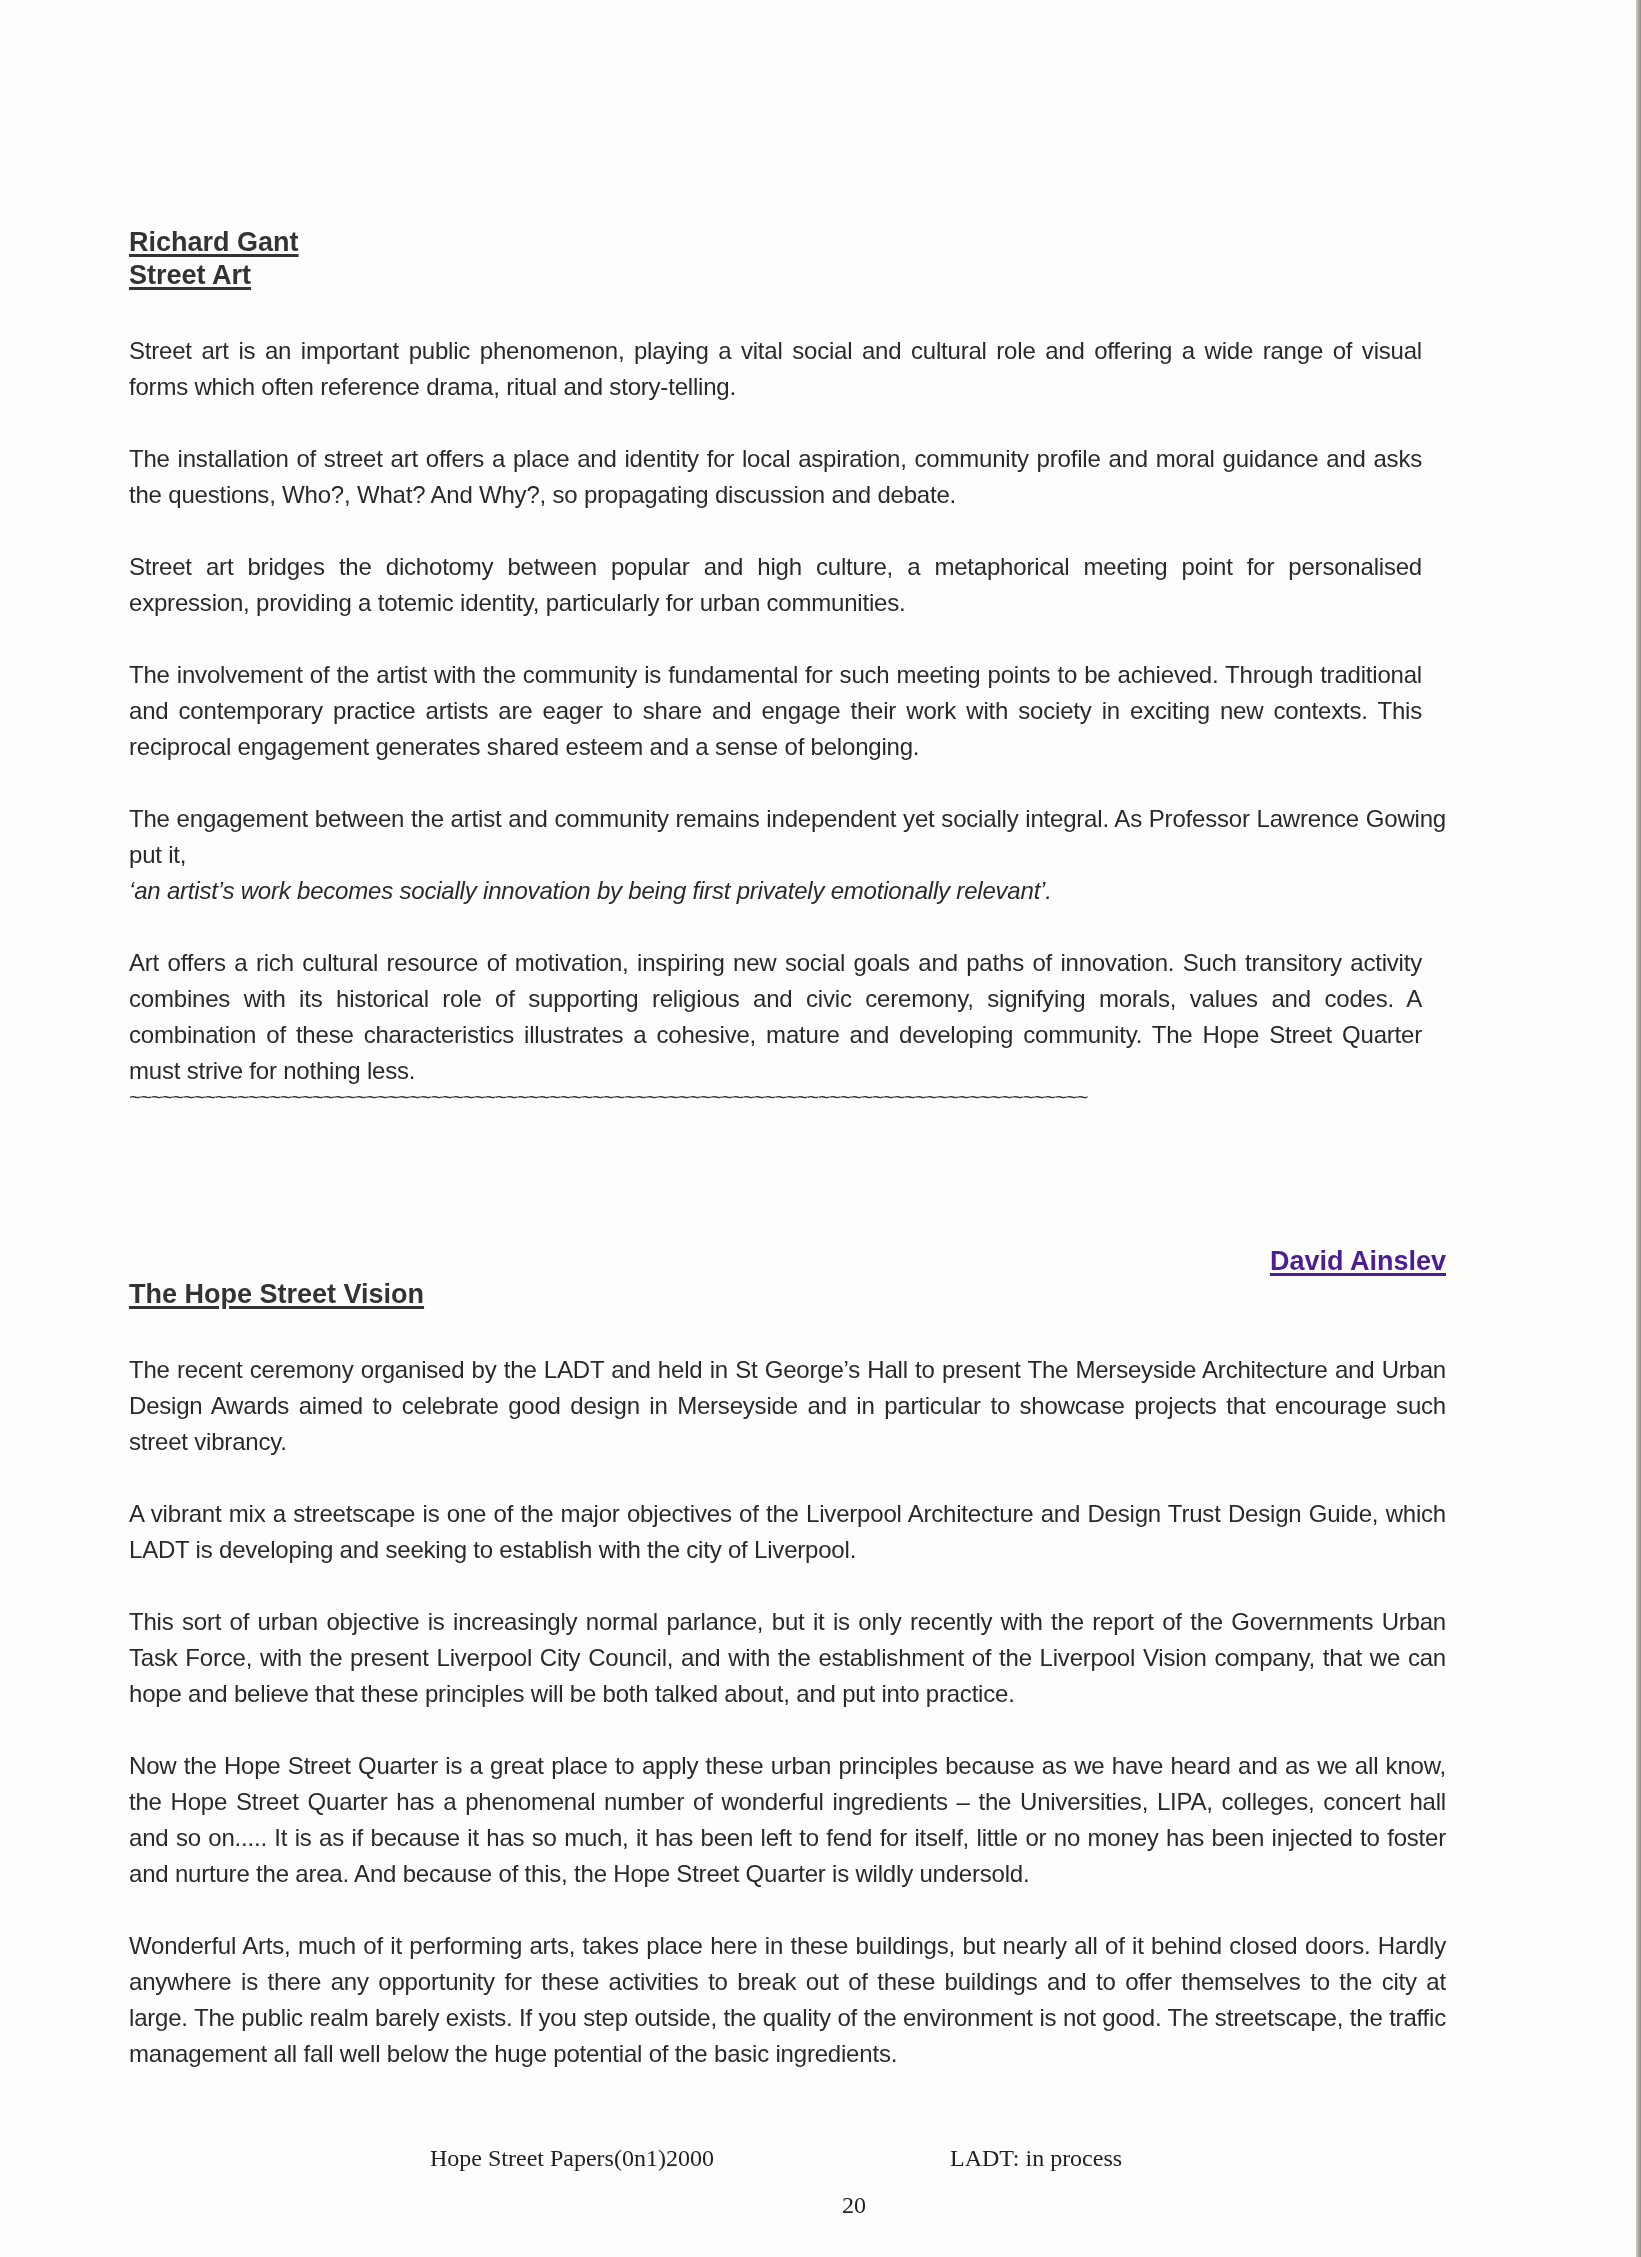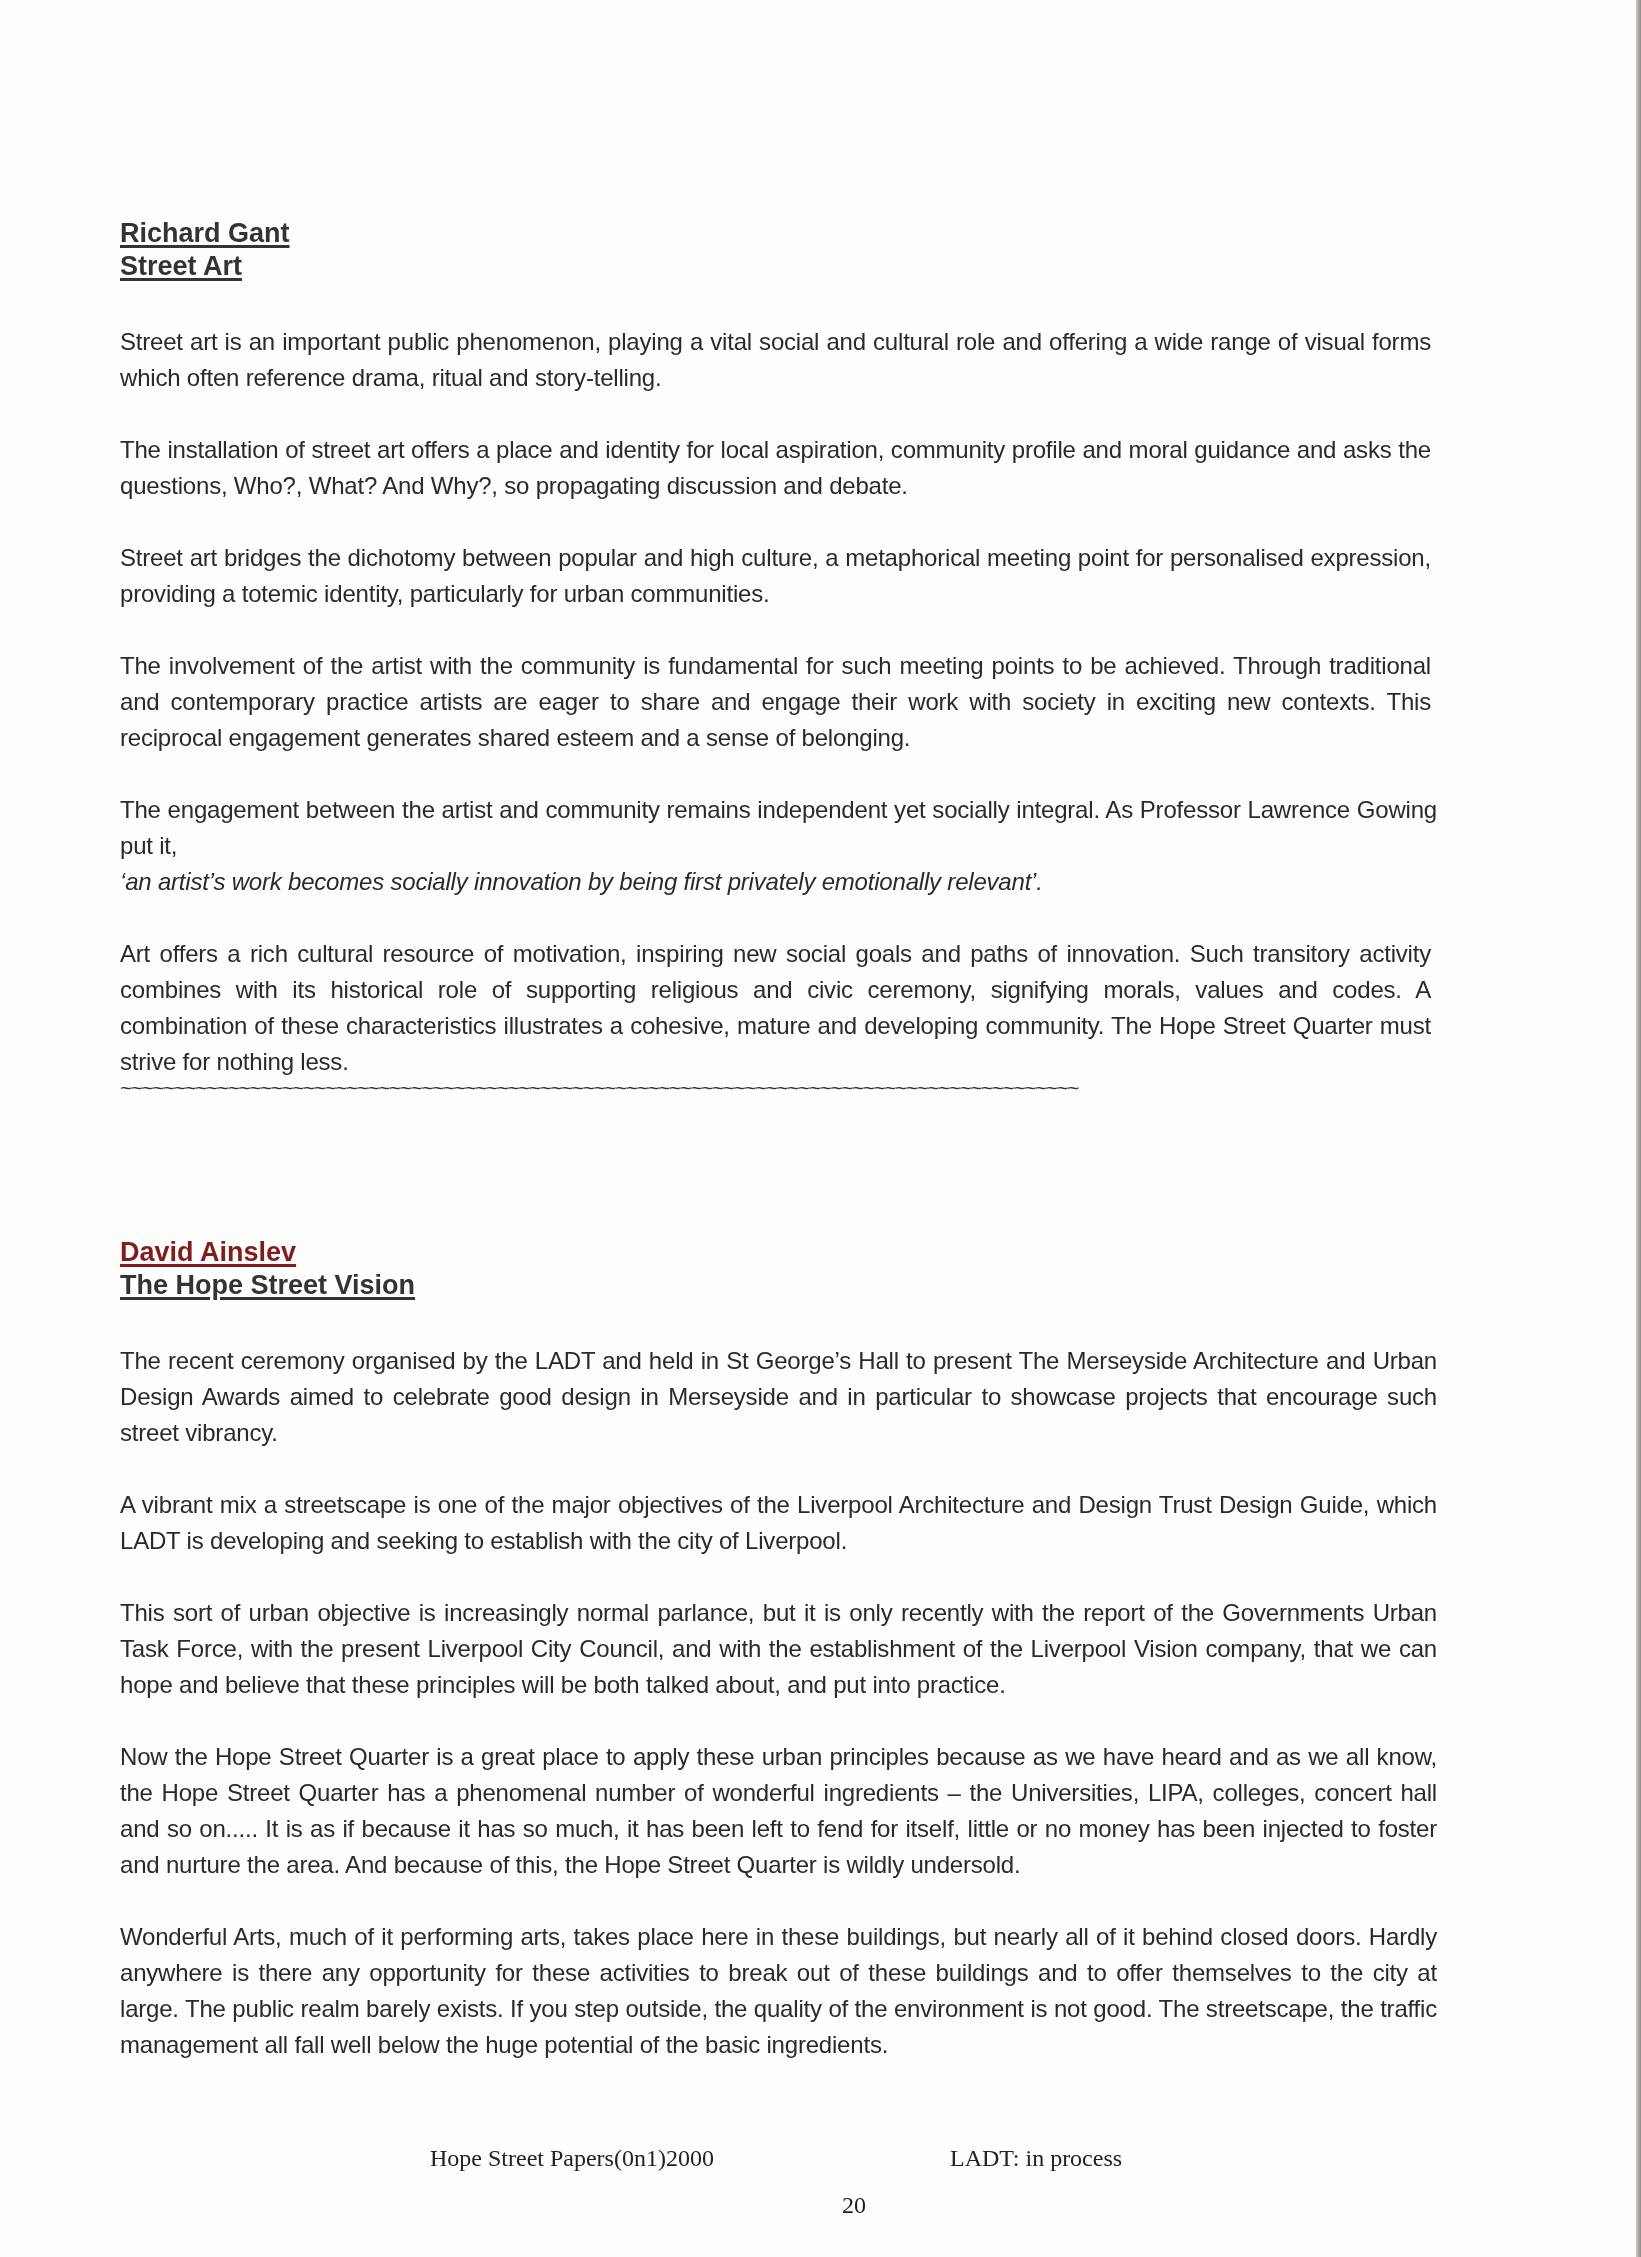--- a/index.html
+++ b/index.html
@@ -27,22 +27,22 @@
   .heading {
     font-weight: bold;
     font-size: 27px;
     line-height: 33px;
     text-decoration: underline;
     text-decoration-thickness: 2.9px;
     text-underline-offset: 2.9px;
     color: #333;
     margin: 0;
   }
-  .heading.author2 { color: #7f1d1d; }
-  .section { margin: 3px; }
+  .heading.author2 { color: #4c1d95; text-align: right; }
+  .section { margin: 12px; }
   .para {
     font-size: 24px;
     line-height: 36px;
     text-align: justify;
     margin: 0 0 36px 0;
     letter-spacing: -0.2px;
   }
   .para:last-child { margin-bottom: 0; }
   .para .quote { font-style: italic; }
   .headings { margin-bottom: 41px; }

